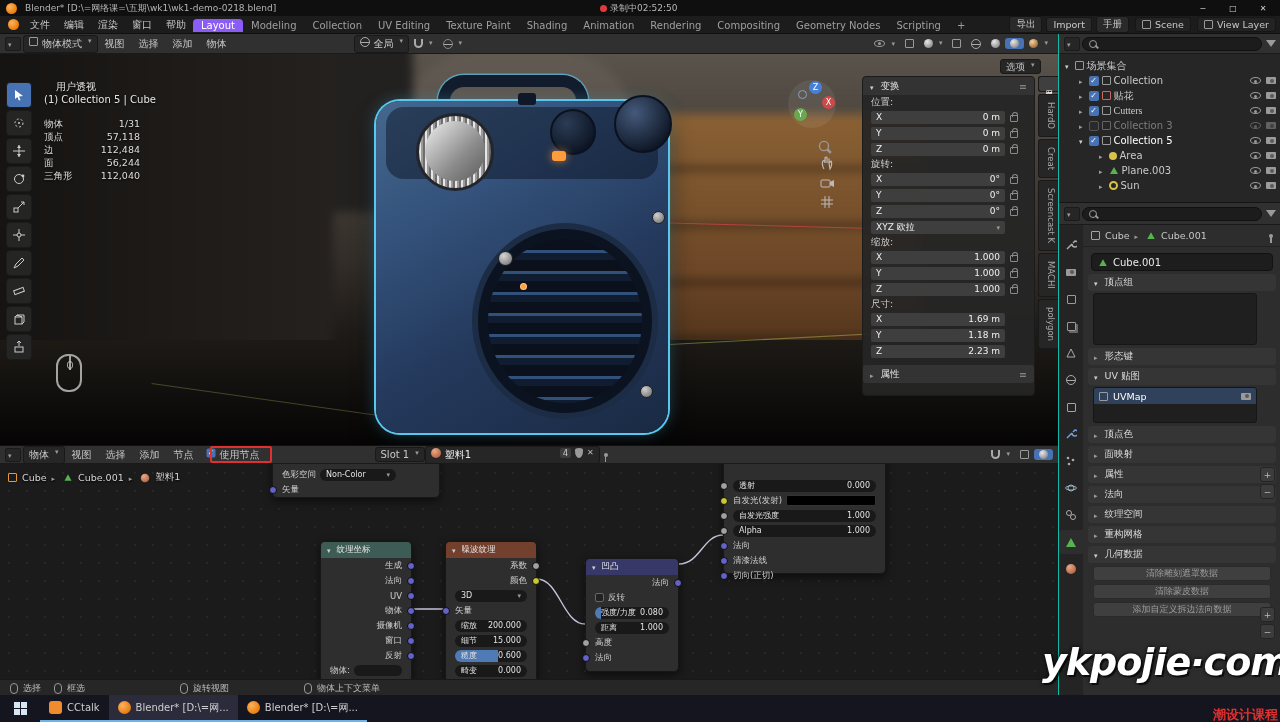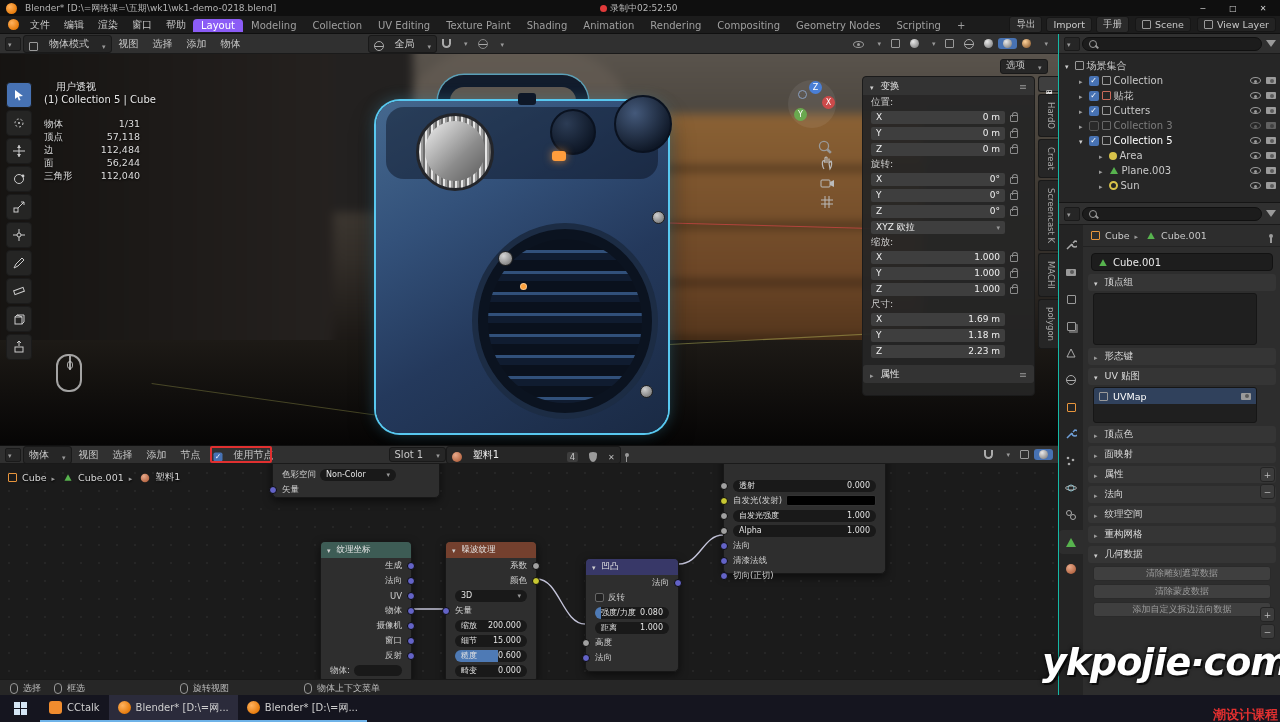--- a/index.html
+++ b/index.html
@@ -26,21 +26,21 @@
   .menu { padding:0 7px; height:100%; display:flex; align-items:center; color:#c6c6c6; }
   .ws { padding:1px 8px; margin-top:2px; border-radius:4px 4px 0 0; color:#9f9f9f; font-size:10px; }
   .ws.on { background:#8b5cf6; color:#fff; }
   .tb-btn { display:flex; align-items:center; gap:3px; padding:1px 6px; background:#2a2a2a; border:1px solid #161616; border-radius:3px; margin-left:4px; font-size:9.5px; }
   .scene-chip { display:flex; align-items:center; gap:4px; padding:1px 6px; background:#232323; border:1px solid #161616; border-radius:3px; margin-left:6px; font-size:9.5px; }
 
   
   .ed-hdr { background:#303030; display:flex; align-items:center; padding:0 5px; font-size:10px;
             border-bottom:1px solid #1a1a1a; position:relative; }
   .hdr-ic { width:16px; height:14px; background:#262626; border:1px solid #1a1a1a; border-radius:2px; margin-right:2px; }
-  .chip { display:flex; align-items:flex-end; gap:11px; padding:1px 5px; border-radius:3px; }
+  .chip { display:flex; align-items:flex-start; gap:4px; padding:1px 5px; border-radius:3px; }
   .chip.dk { background:#262626; border:1px solid #191919; }
 
   
   .i-eye { width:11px; height:7px; border:1px solid #9a9a9a; border-radius:50%; position:relative; display:inline-block; }
   .i-eye::after { content:""; position:absolute; left:3px; top:1.5px; width:3px; height:3px; border-radius:50%; background:#9a9a9a; }
   .i-cam { width:10px; height:7px; background:#9a9a9a; border-radius:1px; position:relative; display:inline-block; }
   .i-cam::after { content:""; position:absolute; right:2px; top:1.5px; width:4px; height:4px; border-radius:50%; background:#5a5a5a; }
   .i-chk { width:10px; height:10px; background:#4772b3; border-radius:2px; color:#fff; font-size:8px; line-height:10px; text-align:center; display:inline-block; }
   .i-chk::after { content:"✓"; }
   .i-chk.off { background:#2a2a2a; border:1px solid #555; }
@@ -526,21 +526,21 @@
       <div class="o-row" style="padding-left:14px;">
         <span class="crt"></span>
           <span class="i-chk"></span>
           <span class="sq-ic" style="border-color:#c96a5a;"></span>
         <span>贴花</span>
         <span class="o-right">
             <span class="i-eye"></span>
             <span class="i-cam"></span>
           </span>
       </div>
-      <div class="o-row" style="padding-left:14px;">
+      <div class="o-row" style="padding-left:14px;font-family:Liberation Serif, serif;">
         <span class="crt"></span>
           <span class="i-chk"></span>
           <span class="sq-ic"></span>
         <span>Cutters</span>
         <span class="o-right">
             <span class="i-eye"></span>
             <span class="i-cam"></span>
           </span>
       </div>
       <div class="o-row" style="padding-left:14px;color:#7d7d7d;">

